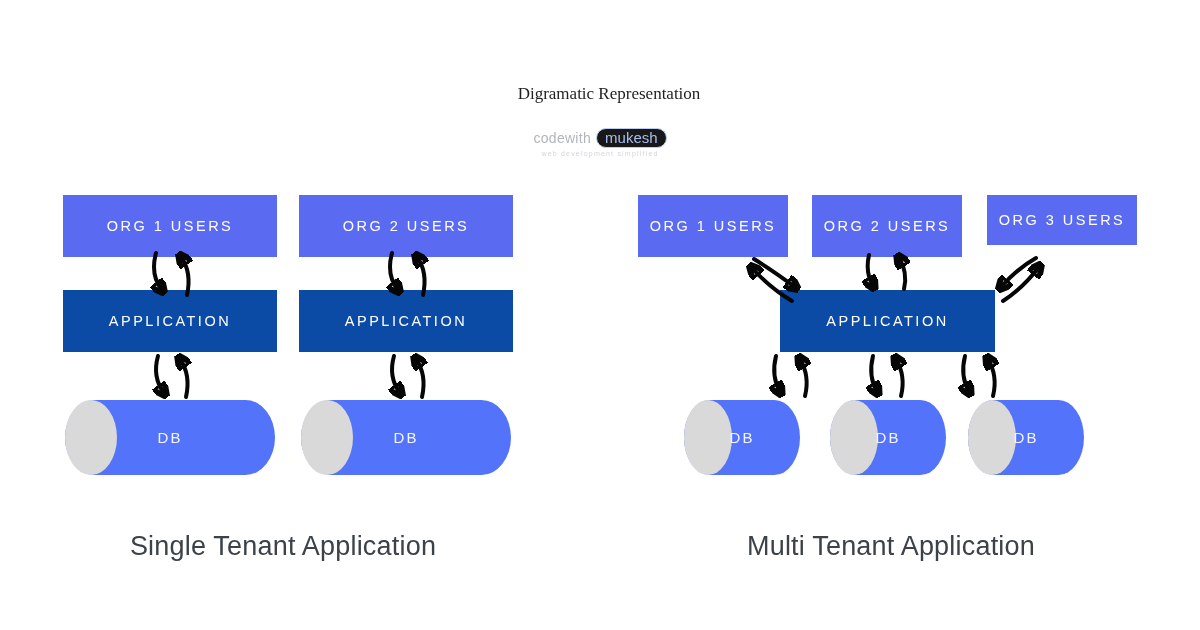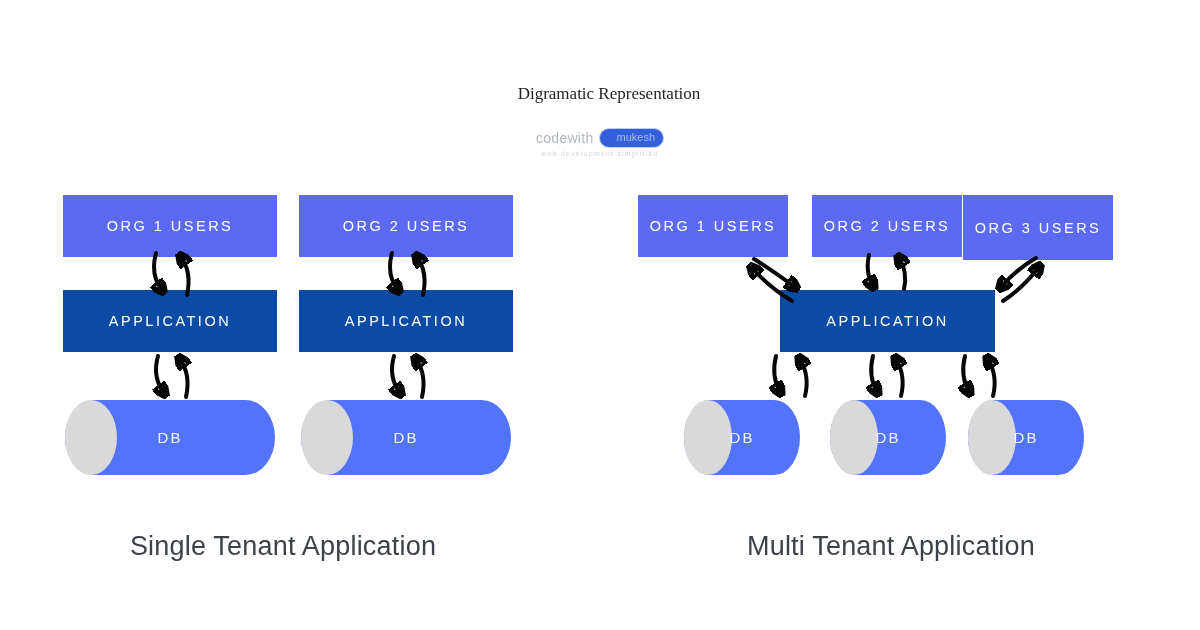--- a/index.html
+++ b/index.html
@@ -21,22 +21,22 @@
     font-family:"Liberation Serif", serif;
     padding-left:18px;
   }
   .watermark {
     position:absolute; top:128px; left:0; width:1200px; text-align:center;
     opacity:0.9;
   }
   .wm-row { display:flex; justify-content:center; align-items:center; gap:5px; }
   .wm-left { font-size:14px; color:#a9aeb5; letter-spacing:0.3px; }
   .wm-pill {
-    font-size:11px; color:#9db6ec; background:#1d4ed8;
-    border:1px solid #b7c9f2; border-radius:10px; padding:0 8px 1px 17px;
+    font-size:15px; color:#9db6ec; background:#000000;
+    border:1px solid #b7c9f2; border-radius:10px; padding:0 8px 1px 8px;
     line-height:17px; display:inline-block;
   }
   .wm-tagline {
     margin-top:2px; font-size:7px; letter-spacing:1.2px; color:#ccd1d7;
   }
 
   
   .box {
     position:absolute; display:flex; align-items:center; justify-content:center;
     color:#ffffff; letter-spacing:2.5px; font-size:14.5px; font-weight:400;
@@ -111,21 +111,21 @@
     <span class="cap"></span>
     <span class="db-label">DB</span>
   </div>
 
   <div class="box org" style="left:638px;  top:195px; width:150px; height:62px">
     <span>ORG 1 USERS</span>
   </div>
   <div class="box org" style="left:812px;  top:195px; width:150px; height:62px">
     <span>ORG 2 USERS</span>
   </div>
-  <div class="box org" style="left:963px;  top:195px; width:150px; height:65px">
+  <div class="box org" style="left:987px;  top:195px; width:150px; height:50px">
     <span>ORG 3 USERS</span>
   </div>
 
   <div class="box app" style="left:780px; top:290px; width:215px; height:62px">
     <span>APPLICATION</span>
   </div>
 
   <div class="db db-narrow" style="left:684px; top:400px; width:116px; height:75px">
     <span class="cap"></span>
     <span class="db-label">DB</span>

